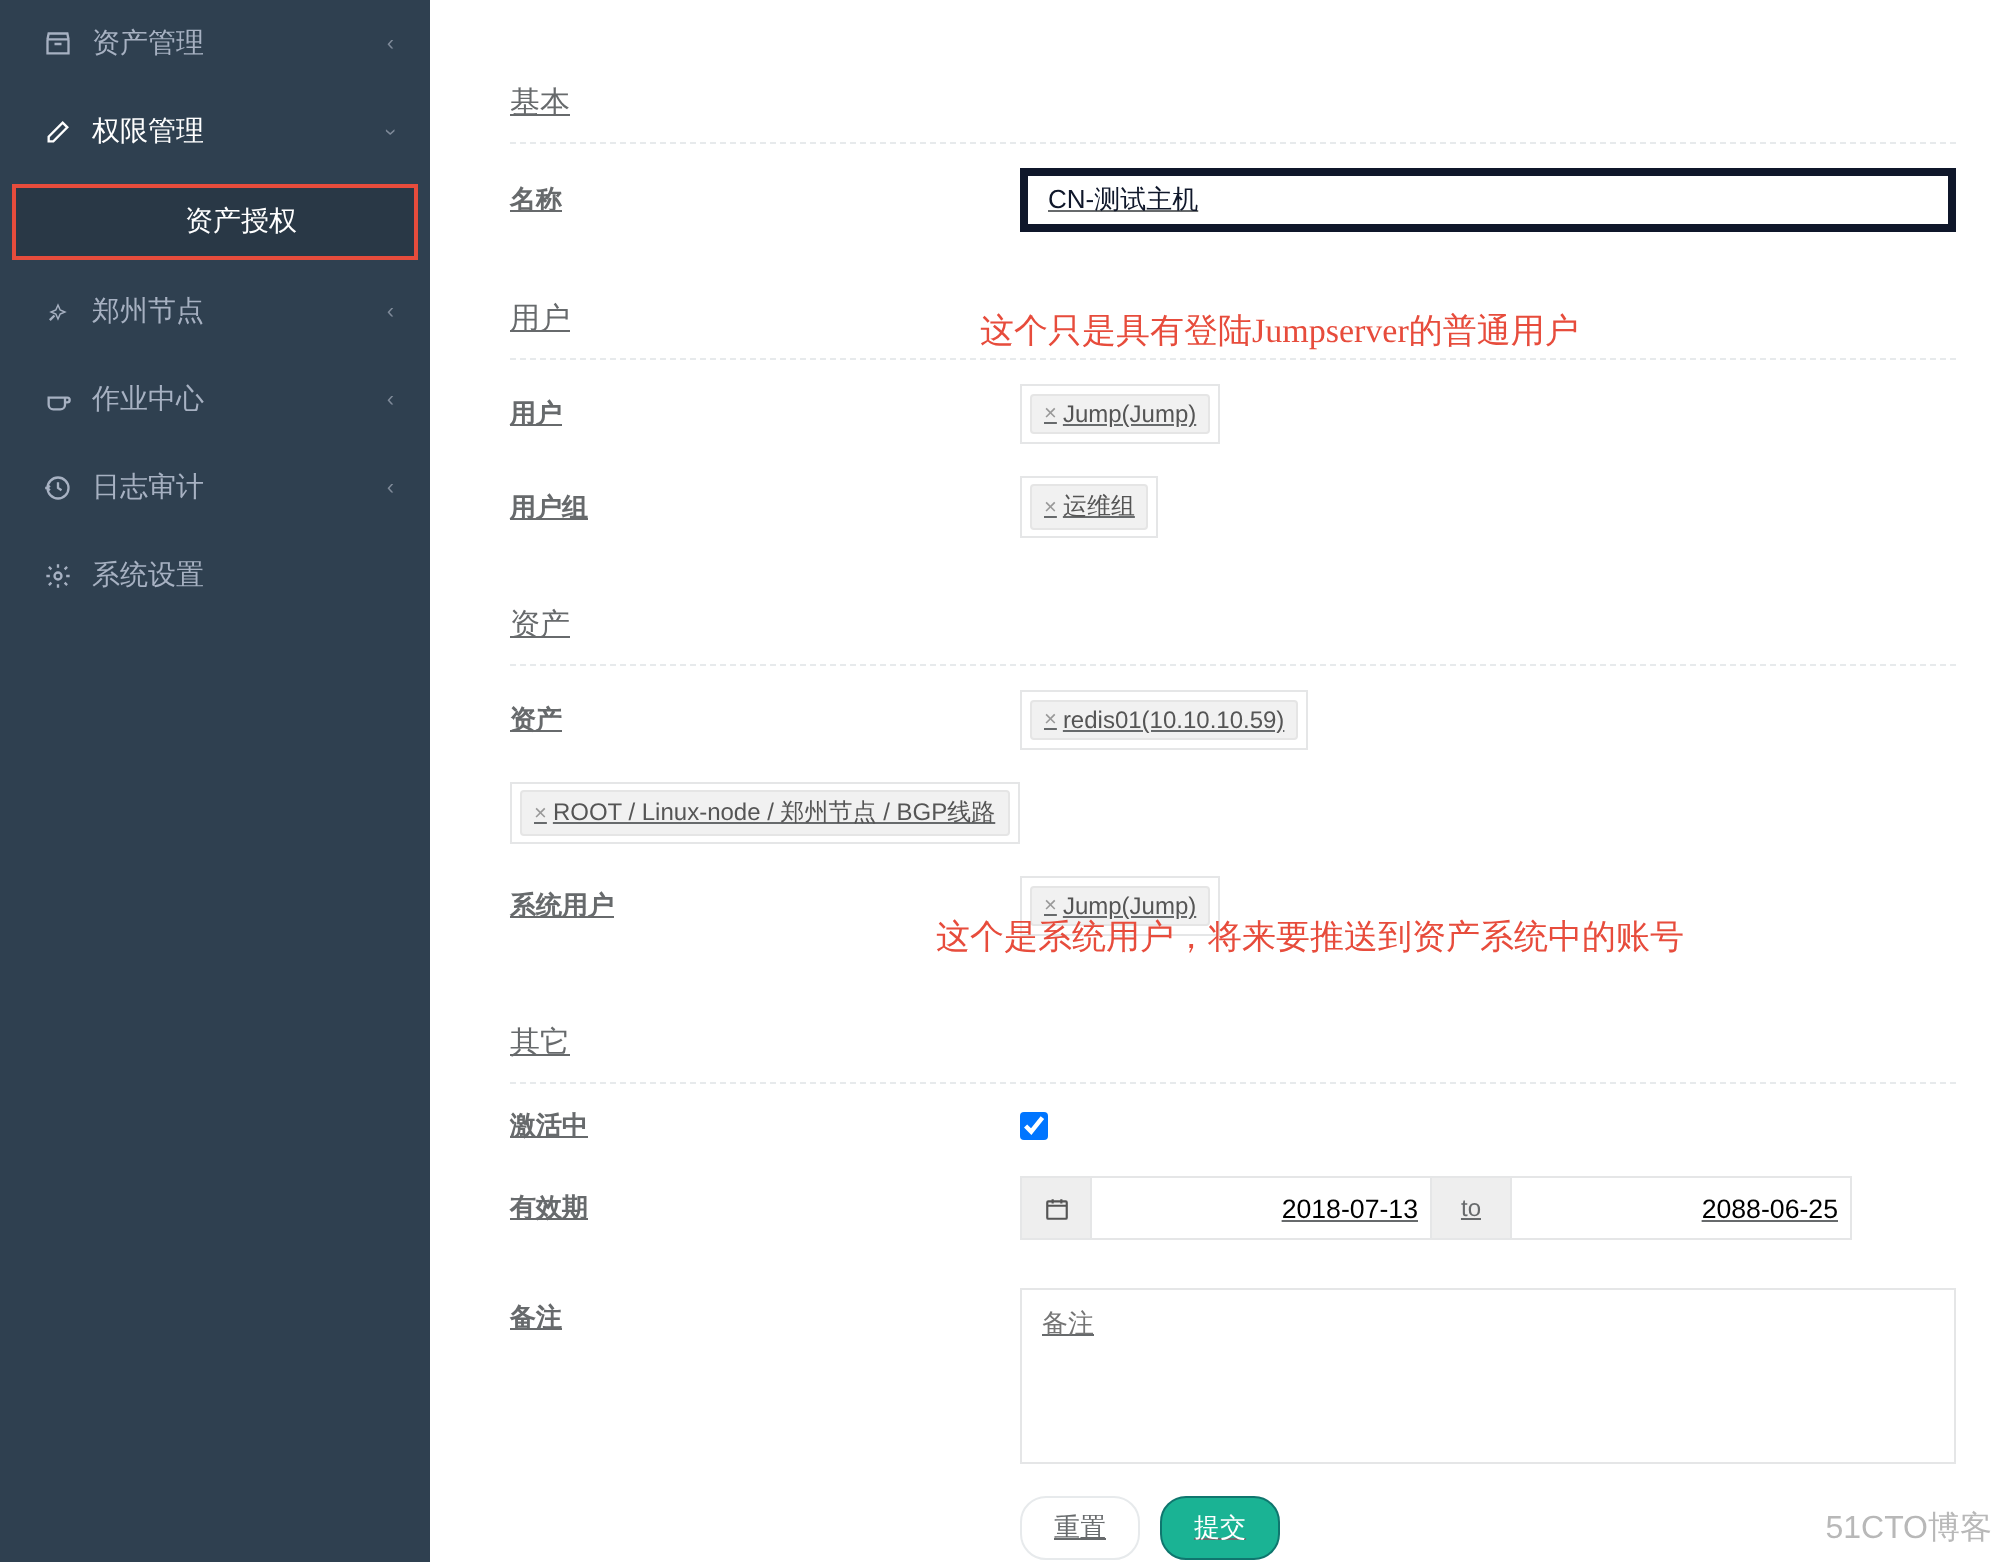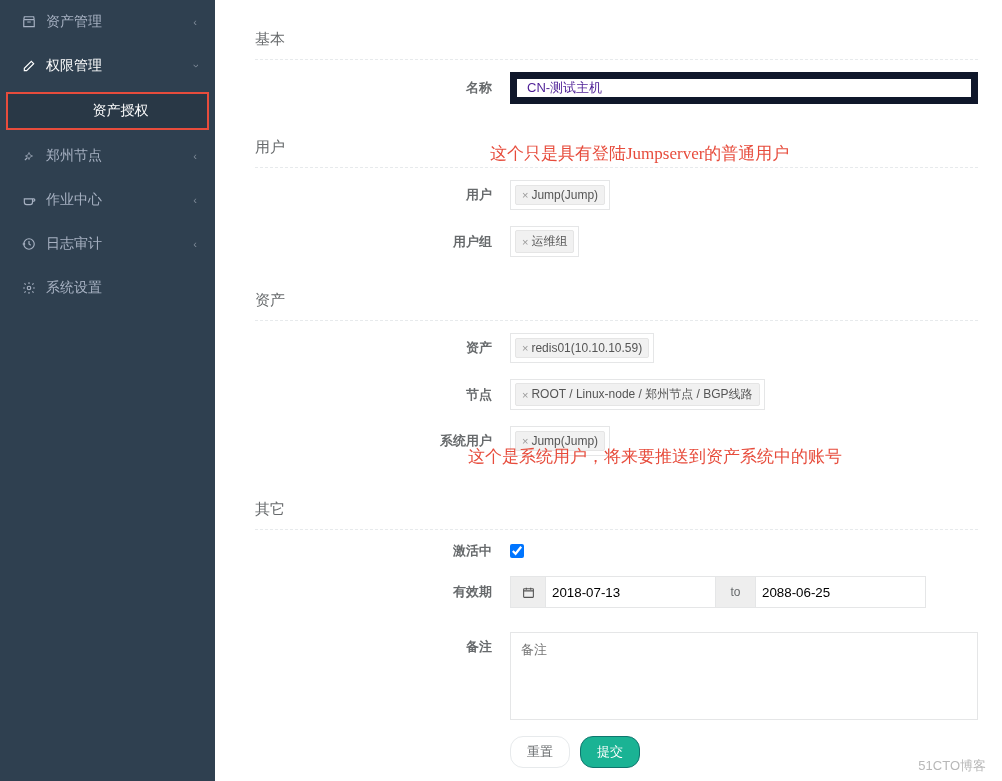--- a/index.html
+++ b/index.html
@@ -54,58 +54,58 @@
 }
 .sub-item.highlighted {
   color: #fff;
   border: 2px solid #e74c3c;
   margin: 4px 6px;
   padding: 8px 14px 8px 40px;
   text-align: center;
 }
 .main {
   position: absolute;
-  left: 215px; top: 4px;
+  left: 215px; top: 16px;
   width: 787px;
   height: 656px;
   background: #fff;
   padding: 8px 24px 0 40px;
+  text-decoration: underline;
 }
 .section-title {
   font-size: 15px;
   color: #676a6c;
   padding: 18px 0 10px 0;
 }
 .section-hr {
   border: none;
   border-top: 1px dashed #e7eaec;
   margin: 0 0 12px 0;
 }
 .form-row {
   display: flex;
   align-items: center;
   margin-bottom: 16px;
   position: relative;
 }
 .form-label {
   width: 255px;
   min-width: 255px;
-  text-align: right;
   padding-right: 18px;
   color: #676a6c;
   font-size: 13px;
   font-weight: bold;
 }
 .form-text-input {
   flex: 1;
   height: 32px;
-  border: 7px solid #0f172a;
+  border: 4px solid #0f172a;
   padding: 0 10px;
   font-size: 13px;
-  color: #4c1d95;
+  color: #0f172a;
 }
 .tag-container {
   border: 1px solid #e5e6e7;
   min-height: 30px;
   padding: 3px 4px;
   display: inline-flex;
   align-items: center;
   background: #fff;
 }
 .tag {
@@ -139,21 +139,21 @@
   width: 36px;
   background: #eee;
   border: 1px solid #e5e6e7;
   display: flex;
   align-items: center;
   justify-content: center;
   color: #555;
 }
 .date-input {
   width: 170px;
-  text-align: left;
+  text-align: right;
   border: 1px solid #e5e6e7;
   border-left: none;
   padding: 0 6px;
 }
 .date-to {
   width: 40px;
   background: #eee;
   border: 1px solid #e5e6e7;
   border-left: none;
   display: flex;
@@ -194,24 +194,24 @@
   border: 1px solid #0f766e;
   color: #fff;
 }
 .checkbox {
   width: 14px;
   height: 14px;
   cursor: pointer;
 }
 .watermark {
   position: absolute;
-  right: 16px;
+  right: 6px;
   bottom: 6px;
   color: #b8b8b8;
-  font-size: 13px;
+  font-size: 16px;
 }
 svg { display: block; }
 </style>
 </head>
 <body>
 
 <div class="sidebar">
   <div class="nav-item">
     <span class="icon">
       <svg width="14" height="14" viewBox="0 0 24 24" fill="none" stroke="currentColor" stroke-width="2">
@@ -314,21 +314,20 @@
   <div class="form-row">
     <div class="form-label">资产</div>
     <div class="tag-container">
       <span class="tag">
         <span class="tag-x">×</span>
         <span>redis01(10.10.10.59)</span>
       </span>
     </div>
   </div>
   <div class="form-row">
-    <div class="form-label">节点</div>
     <div class="tag-container">
       <span class="tag">
         <span class="tag-x">×</span>
         <span>ROOT / Linux-node / 郑州节点 / BGP线路</span>
       </span>
     </div>
   </div>
   <div class="form-row">
     <div class="form-label">系统用户</div>
     <div class="tag-container">

